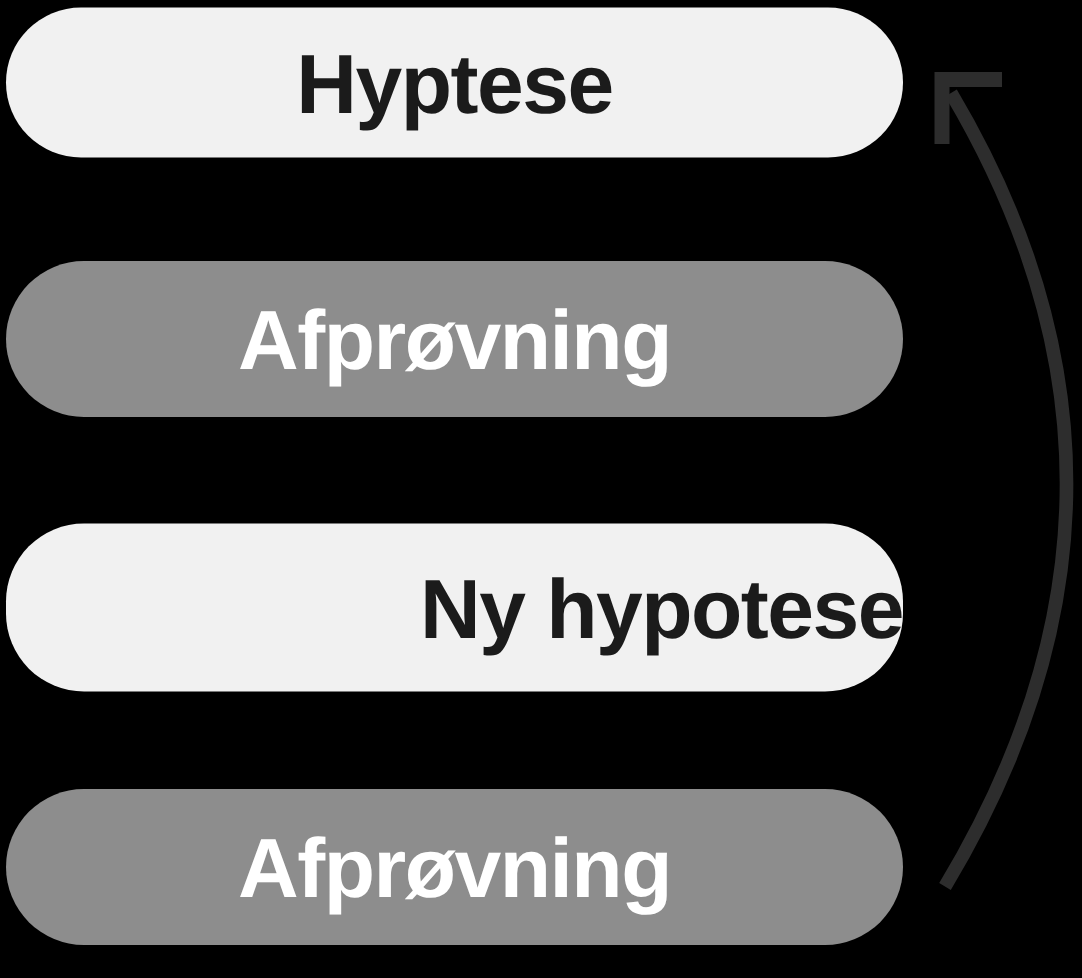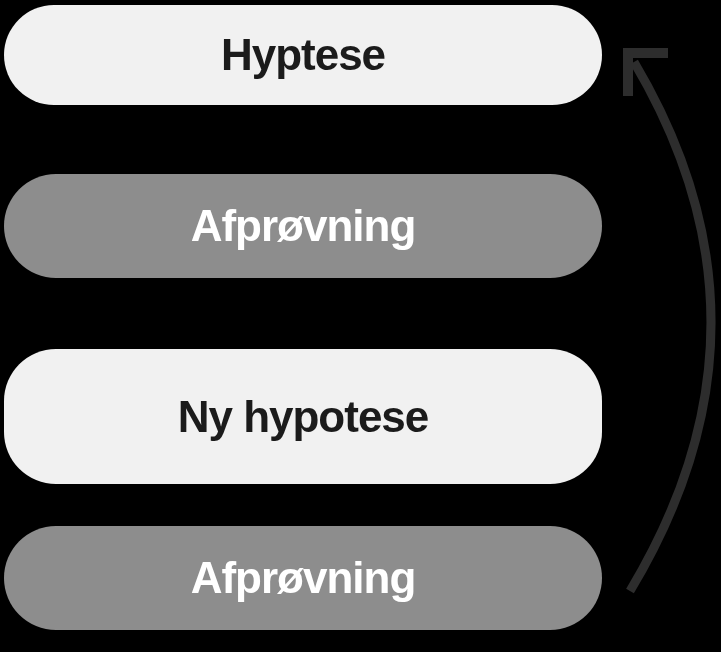--- a/index.html
+++ b/index.html
@@ -17,35 +17,35 @@
   }
   .box {
     position: absolute;
     left: 4px;
     width: 598px;
     border-radius: 52px;
     display: flex;
     align-items: center;
     justify-content: center;
     font-weight: 700;
-    font-size: 44px;
+    font-size: 56px;
     letter-spacing: -1px;
   }
   .box.light {
     background: var(--light-box, #f1f1f1);
     color: var(--dark-text, #1b1b1b);
   }
   .box.gray {
     background: var(--gray-box, #8d8d8d);
     color: var(--light-text, #ffffff);
     text-align: center;
   }
   .box.pos-1 { top: 5px;   height: 100px; }
   .box.pos-2 { top: 174px; height: 104px; }
-  .box.pos-3 { top: 349px; height: 135px; }
+  .box.pos-3 { top: 349px; height: 112px; justify-content: flex-end; }
   .box.pos-4 { top: 526px; height: 104px; }
   .arrow-svg {
     position: absolute;
     top: 0;
     left: 0;
     width: 721px;
     height: 652px;
     pointer-events: none;
   }
   .arrow-svg .stroke {

